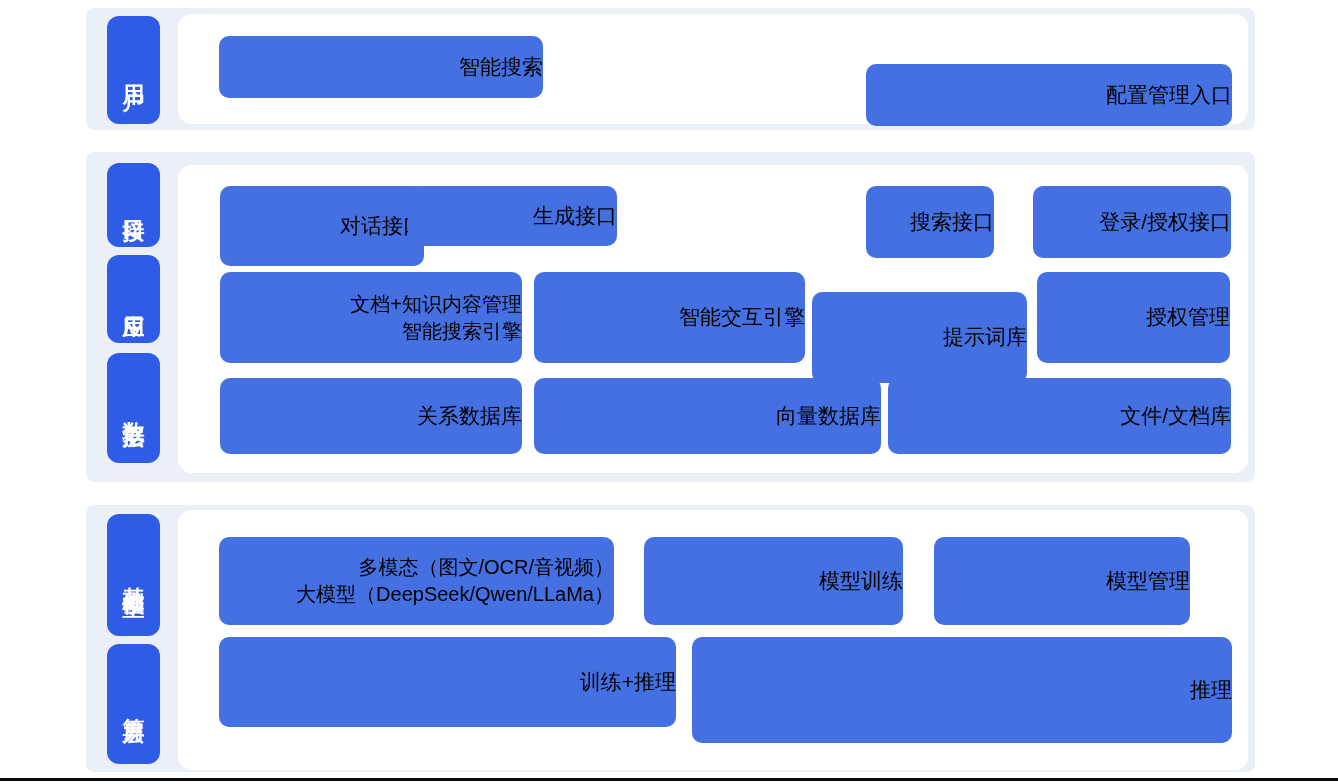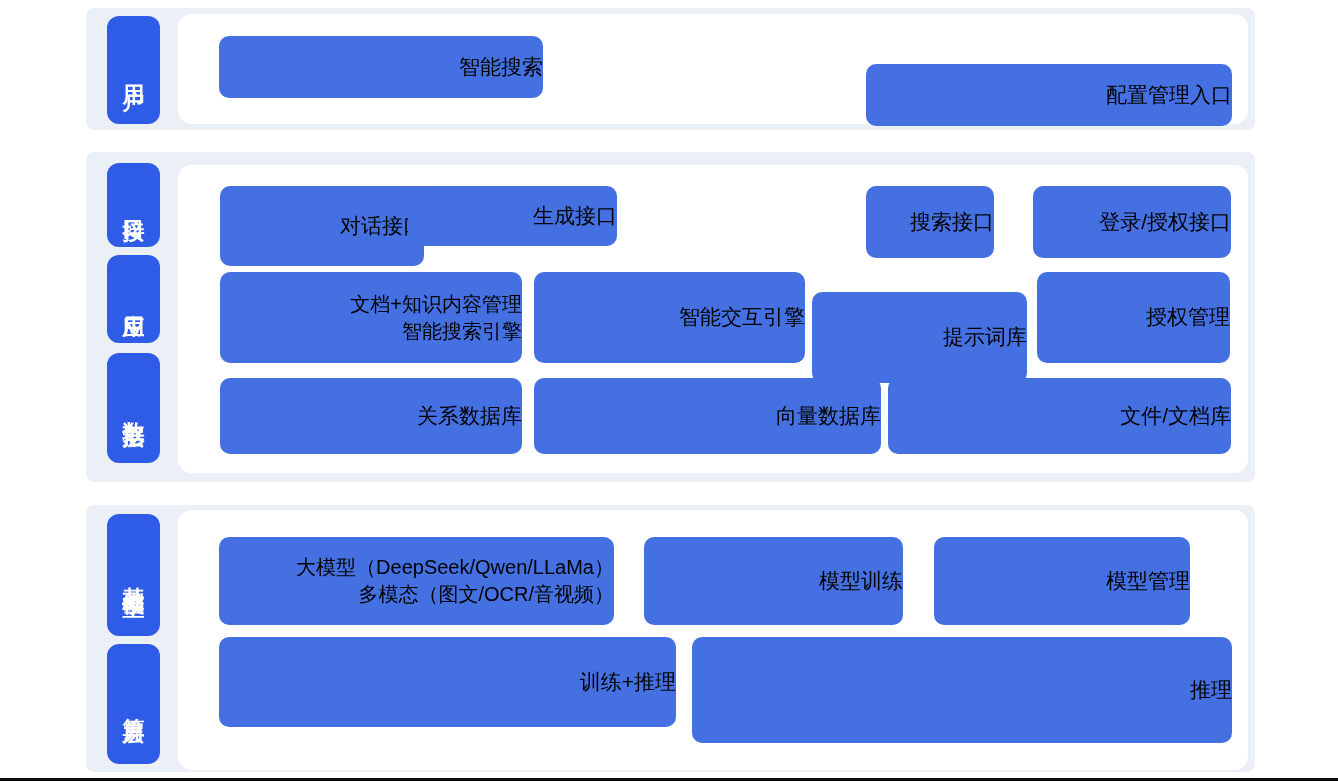--- a/index.html
+++ b/index.html
@@ -118,22 +118,22 @@
   <div class="band" style="left:86px;top:505px;width:1169px;height:267px;"></div>
   <div class="panel" style="left:178px;top:510px;width:1070px;height:260px;"></div>
   <div class="vlabel" style="left:107px;top:514px;width:53px;height:122px;">
     <span>基础模型</span>
   </div>
   <div class="vlabel" style="left:107px;top:644px;width:53px;height:120px;">
     <span>算力层</span>
   </div>
 
   <div class="box small" style="left:219px;top:537px;width:395px;height:88px;">
+    <span>多模态（图文/OCR/音视频）</span>
     <span>大模型（DeepSeek/Qwen/LLaMa）</span>
-    <span>多模态（图文/OCR/音视频）</span>
   </div>
   <div class="box" style="left:644px;top:537px;width:259px;height:88px;">
     <span>模型训练</span>
   </div>
   <div class="box" style="left:934px;top:537px;width:256px;height:88px;">
     <span>模型管理</span>
   </div>
 
   <div class="box" style="left:219px;top:637px;width:457px;height:90px;">
     <span>训练+推理</span>

